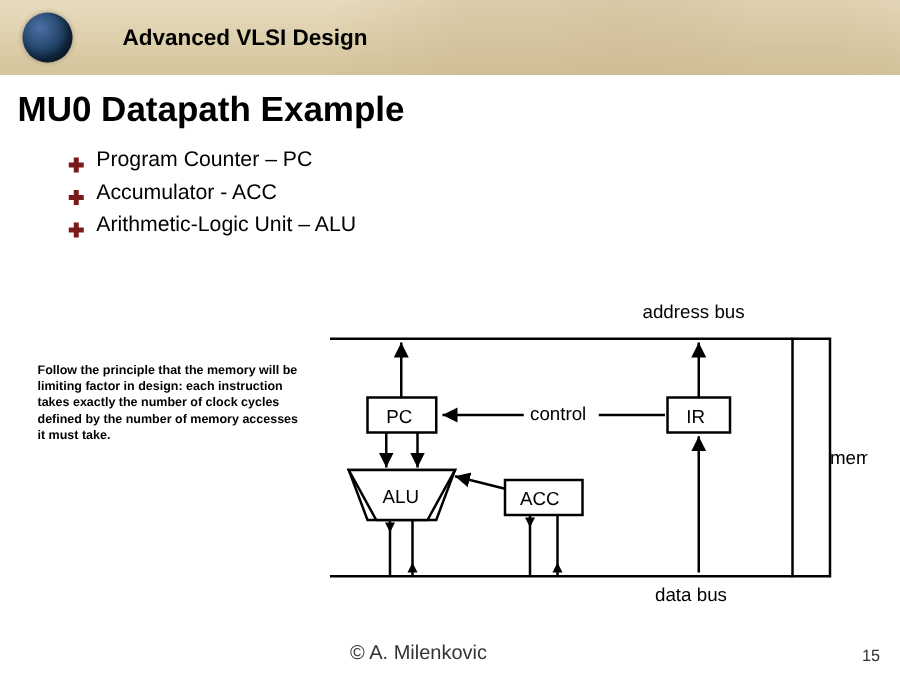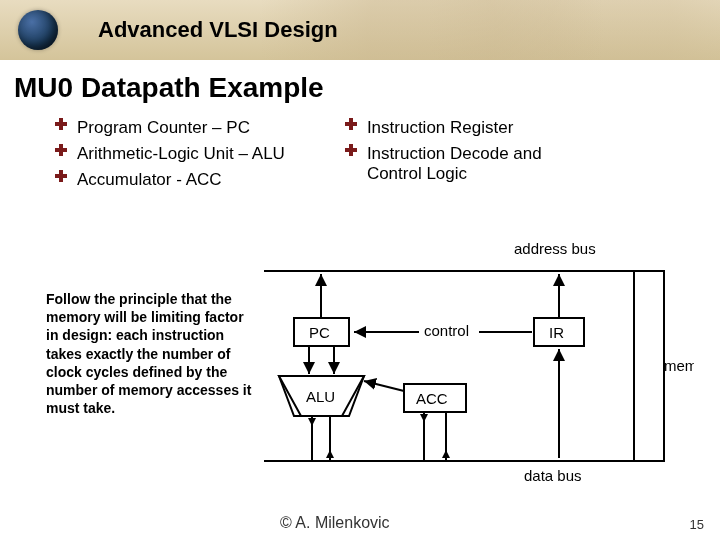--- a/index.html
+++ b/index.html
@@ -32,21 +32,21 @@
     height: 40px;
     border-radius: 50%;
     background: radial-gradient(circle at 35% 30%, #4a6fa5 0%, #1a3a5a 60%, #0a1a2a 100%);
     margin-left: 18px;
     position: relative;
     box-shadow: inset -4px -4px 8px rgba(0,0,0,0.5), 0 0 4px rgba(0,0,0,0.3);
   }
   .header-title {
     position: relative;
     margin-left: 40px;
-    font-size: 22px;
+    font-size: 18px;
     font-weight: bold;
     color: #000;
   }
   .slide-title {
     margin: 12px 0 14px 14px;
     font-size: 28px;
     font-weight: bold;
     color: #000;
   }
   .bullets-row {
@@ -54,21 +54,21 @@
     margin-left: 55px;
     gap: 60px;
   }
   .bullet-col {
     display: flex;
     flex-direction: column;
     gap: 6px;
   }
   .bullet-item {
     display: flex;
-    align-items: flex-start;
+    align-items: flex-end;
     gap: 10px;
     font-size: 17px;
     color: #000;
   }
   .bullet-icon {
     width: 12px;
     height: 12px;
     position: relative;
     flex-shrink: 0;
   }
@@ -81,25 +81,24 @@
     left: 4px; top: 0; width: 4px; height: 12px;
   }
   .bullet-icon::after {
     left: 0; top: 4px; width: 12px; height: 4px;
   }
   .principle-text {
     position: absolute;
     left: 30px;
     top: 290px;
     width: 210px;
-    font-size: 14px;
+    font-size: 10px;
     font-weight: bold;
     line-height: 1.3;
     color: #000;
-    margin-left: 16px;
   }
   .diagram {
     position: absolute;
     left: 264px;
     top: 236px;
     width: 430px;
     height: 250px;
   }
   .diagram svg { width: 100%; height: 100%; }
   .diagram text { font-family: Arial, sans-serif; font-size: 15px; fill: #000; }
@@ -129,35 +128,25 @@
 <div class="slide-title">MU0 Datapath Example</div>
 
 <div class="bullets-row">
   <div class="bullet-col">
     <div class="bullet-item">
       <span class="bullet-icon"></span>
       <span>Program Counter – PC</span>
     </div>
     <div class="bullet-item">
       <span class="bullet-icon"></span>
-      <span>Arithmetic-Logic Unit – ALU</span>
+      <span>Accumulator - ACC</span>
     </div>
     <div class="bullet-item">
       <span class="bullet-icon"></span>
-      <span>Accumulator - ACC</span>
-    </div>
-  </div>
-  <div class="bullet-col">
-    <div class="bullet-item">
-      <span class="bullet-icon"></span>
-      <span>Instruction Register</span>
-    </div>
-    <div class="bullet-item">
-      <span class="bullet-icon"></span>
-      <span style="max-width:200px">Instruction Decode and Control Logic</span>
+      <span>Arithmetic-Logic Unit – ALU</span>
     </div>
   </div>
 </div>
 
 <div class="principle-text">Follow the principle that the memory will be limiting factor in design: each instruction takes exactly the number of clock cycles defined by the number of memory accesses it must take.</div>
 
 <div class="diagram">
 <svg viewBox="0 0 430 250">
   <defs>
     <marker id="arrow" markerWidth="8" markerHeight="8" refX="6" refY="3" orient="auto">

